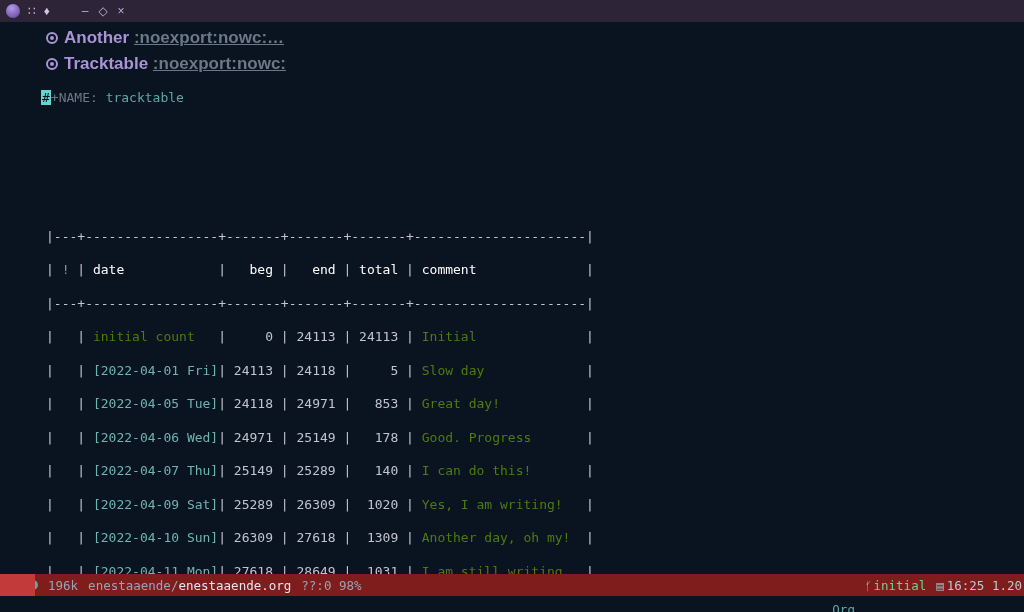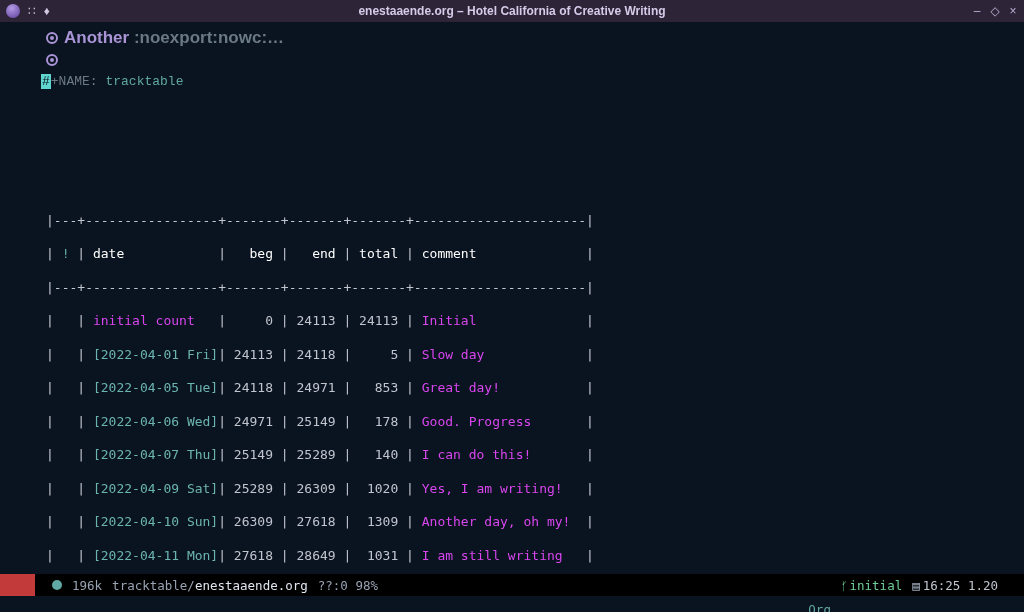--- a/index.html
+++ b/index.html
@@ -51,52 +51,51 @@
   .heading .bullet {
     width: 12px; height: 12px;
     border: 2px solid #a994d6;
     border-radius: 50%;
     display:inline-flex; align-items:center; justify-content:center;
   }
   .heading .bullet::after {
     content:""; width:4px; height:4px; background:#a994d6; border-radius:50%;
   }
   .heading .htext { color: #a994d6; }
-  .heading .tags { color: #6b7885; }
+  .heading .tags { color: #6b7885; text-decoration: underline; }
   .name-line {
-    margin-top: 8px;
+    margin-top: 16px;
     color: #5fa8a3;
-    font-family: Liberation Mono, monospace;
   }
   .name-line .cursor {
     background: #5fd7d0;
     color: #0a1320;
     padding: 0 1px;
   }
   .name-line .dim { color: #6b7885; }
   .org-table {
     margin-top: 14px;
     line-height: 2.58;
     white-space: pre;
   }
   .org-table .pipe { color: #c0c5ce; }
   .org-table .border { color: #c0c5ce; }
   .org-table .th { color: #ffffff; }
   .org-table .date { color: #6bb5b0; }
   .org-table .num { color: #c0c5ce; }
-  .org-table .txt { color: #d946ef; }
+  .org-table .txt { color: #4d7c0f; }
   .org-table .bang { color: #5fa8a3; }
   .row { display:block; }
 
   .modeline {
-    background: #000000;
+    background: #7f1d1d;
     height: 22px;
     display: flex;
     align-items: center;
-    padding: 0 26px;
+    padding: 0 2px;
     font-size: 12.5px;
     color: #c0c5ce;
     gap: 10px;
     font-family: "Menlo","Consolas",monospace;
   }
   .modeline .redblock {
     position:absolute; left:0; bottom:0; height:22px; width:35px; background:#c23a3a;
   }
   .modeline .dot {
     width:10px;height:10px;border-radius:50%;background:#5fa8a3;display:inline-block;
@@ -118,54 +117,54 @@
 </style>
 </head>
 <body>
 
 <div class="titlebar">
   <div class="left-icons">
     <span class="emacs-icon"></span>
     <span>∷</span>
     <span>♦</span>
   </div>
-  <div class="titlebar-title">enestaaende.org – Hotel California of Creative Writing</div>
   <div class="right-icons">
     <span class="win-btn">–</span>
     <span class="win-btn">◇</span>
     <span class="win-btn">×</span>
   </div>
 </div>
 
 <div class="editor">
 
   <div class="heading">
     <span class="bullet"></span>
     <span class="htext"><span>Another</span> <span class="tags">:noexport:nowc:…</span></span>
   </div>
 
   <div class="heading" style="margin-top:6px;">
     <span class="bullet"></span>
+    <span class="htext"><span>Tracktable</span> <span class="tags">:noexport:nowc:</span></span>
   </div>
 
   <div class="name-line" style="margin-left:-5px;">
     <span class="cursor">#</span><span class="dim">+NAME:</span> <span>tracktable</span>
   </div>
 
   <div class="org-table" id="org-table">
     
   <span class="row"><span class="border">|---+-----------------+-------+-------+-------+----------------------|</span></span><span class="row"><span class="pipe">| </span><span class="bang">!</span><span class="pipe"> | </span><span class="th">date           </span><span class="pipe"> | </span><span class="th">  beg</span><span class="pipe"> | </span><span class="th">  end</span><span class="pipe"> | </span><span class="th">total</span><span class="pipe"> | </span><span class="th">comment             </span><span class="pipe"> |</span></span><span class="row"><span class="border">|---+-----------------+-------+-------+-------+----------------------|</span></span><span class="row"><span class="pipe">| </span><span class="txt"> </span><span class="pipe"> | </span><span class="txt">initial count  </span><span class="pipe"> | </span><span class="num">    0</span><span class="pipe"> | </span><span class="num">24113</span><span class="pipe"> | </span><span class="num">24113</span><span class="pipe"> | </span><span class="txt">Initial             </span><span class="pipe"> |</span></span><span class="row"><span class="pipe">| </span><span class="txt"> </span><span class="pipe"> | </span><span class="date">[2022-04-01 Fri]</span><span class="pipe">| </span><span class="num">24113</span><span class="pipe"> | </span><span class="num">24118</span><span class="pipe"> | </span><span class="num">    5</span><span class="pipe"> | </span><span class="txt">Slow day            </span><span class="pipe"> |</span></span><span class="row"><span class="pipe">| </span><span class="txt"> </span><span class="pipe"> | </span><span class="date">[2022-04-05 Tue]</span><span class="pipe">| </span><span class="num">24118</span><span class="pipe"> | </span><span class="num">24971</span><span class="pipe"> | </span><span class="num">  853</span><span class="pipe"> | </span><span class="txt">Great day!          </span><span class="pipe"> |</span></span><span class="row"><span class="pipe">| </span><span class="txt"> </span><span class="pipe"> | </span><span class="date">[2022-04-06 Wed]</span><span class="pipe">| </span><span class="num">24971</span><span class="pipe"> | </span><span class="num">25149</span><span class="pipe"> | </span><span class="num">  178</span><span class="pipe"> | </span><span class="txt">Good. Progress      </span><span class="pipe"> |</span></span><span class="row"><span class="pipe">| </span><span class="txt"> </span><span class="pipe"> | </span><span class="date">[2022-04-07 Thu]</span><span class="pipe">| </span><span class="num">25149</span><span class="pipe"> | </span><span class="num">25289</span><span class="pipe"> | </span><span class="num">  140</span><span class="pipe"> | </span><span class="txt">I can do this!      </span><span class="pipe"> |</span></span><span class="row"><span class="pipe">| </span><span class="txt"> </span><span class="pipe"> | </span><span class="date">[2022-04-09 Sat]</span><span class="pipe">| </span><span class="num">25289</span><span class="pipe"> | </span><span class="num">26309</span><span class="pipe"> | </span><span class="num"> 1020</span><span class="pipe"> | </span><span class="txt">Yes, I am writing!  </span><span class="pipe"> |</span></span><span class="row"><span class="pipe">| </span><span class="txt"> </span><span class="pipe"> | </span><span class="date">[2022-04-10 Sun]</span><span class="pipe">| </span><span class="num">26309</span><span class="pipe"> | </span><span class="num">27618</span><span class="pipe"> | </span><span class="num"> 1309</span><span class="pipe"> | </span><span class="txt">Another day, oh my! </span><span class="pipe"> |</span></span><span class="row"><span class="pipe">| </span><span class="txt"> </span><span class="pipe"> | </span><span class="date">[2022-04-11 Mon]</span><span class="pipe">| </span><span class="num">27618</span><span class="pipe"> | </span><span class="num">28649</span><span class="pipe"> | </span><span class="num"> 1031</span><span class="pipe"> | </span><span class="txt">I am still writing  </span><span class="pipe"> |</span></span></div>
 
 </div>
 
 <div class="modeline" style="position:relative;">
   <span class="redblock"></span>
   <span class="dot"></span>
   <span class="size">196k</span>
-  <span><span class="path-dim">tracktable/</span><span class="path-bold">enestaaende.org</span></span>
+  <span><span class="path-dim">enestaaende/</span><span class="path-bold">enestaaende.org</span></span>
   <span class="pos">??:0 98%</span>
   <span class="spacer"></span>
   <span class="mode">Org</span>
   <span class="branch"><span class="branch-ico"></span><span>initial</span></span>
   <span class="time"><span class="clock-ico"></span><span>16:25 1.20</span></span>
 </div>
 
 <div class="minibuffer"></div>
 
 </body></html>

